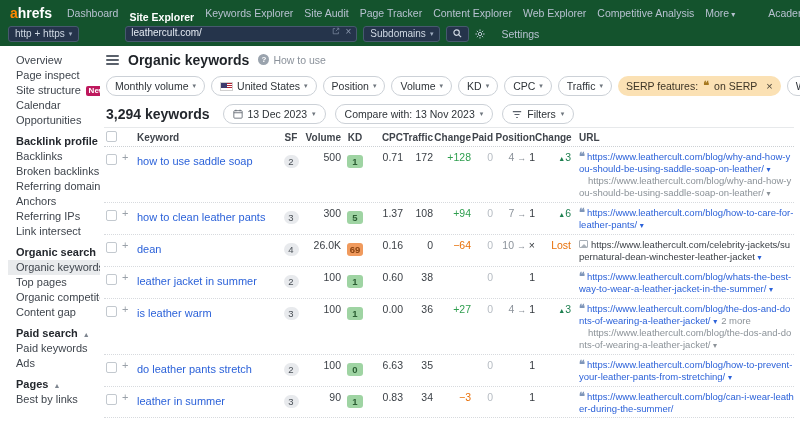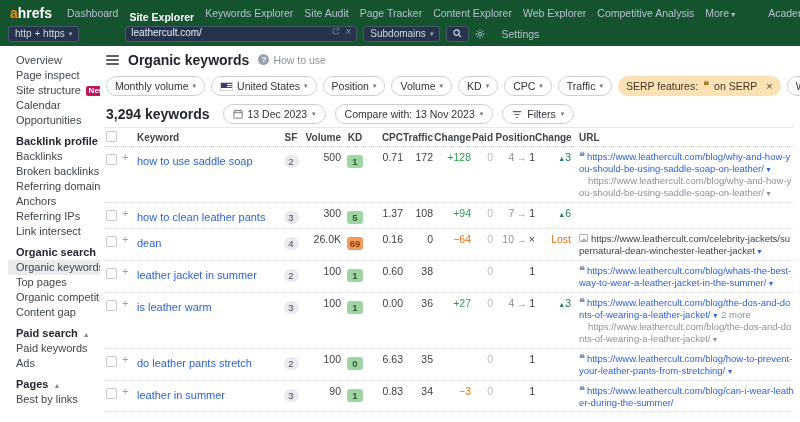--- a/index.html
+++ b/index.html
@@ -363,20 +363,21 @@
               <span class="c sf"><span class="sfbadge">3</span></span>
               <span class="c vol num">300</span>
               <span class="c kd"><span class="kdbadge kd-green">5</span></span>
               <span class="c cpc num">1.37</span>
               <span class="c tr num">108</span>
               <span class="c chg num up-green">+94</span>
               <span class="c paid num" style="color: rgb(182, 188, 195);">0</span>
               <span class="c pos num"><span class="pos-old">7</span> <span class="pos-arrow">→</span> <span class="pos-new">1</span></span>
               <span class="c pchg num"><span class="pch-up"><span class="tri">▲</span>6</span></span>
               <span class="c url">
+                <div class="url-line"><span class="q-icon">❝</span><span class="url-link">https://www.leathercult.com/blog/how-to-care-for-leather-pants/</span> <span class="url-caret">▾</span></div>
               </span>
             </div>
             <div class="trow">
               <span class="c cb"><span class="checkbox"></span></span>
               <span class="c plus">+</span>
               <span class="c kw"><span class="kwlink">dean</span></span>
               <span class="c sf"><span class="sfbadge">4</span></span>
               <span class="c vol num">26.0K</span>
               <span class="c kd"><span class="kdbadge kd-orange">69</span></span>
               <span class="c cpc num">0.16</span>

